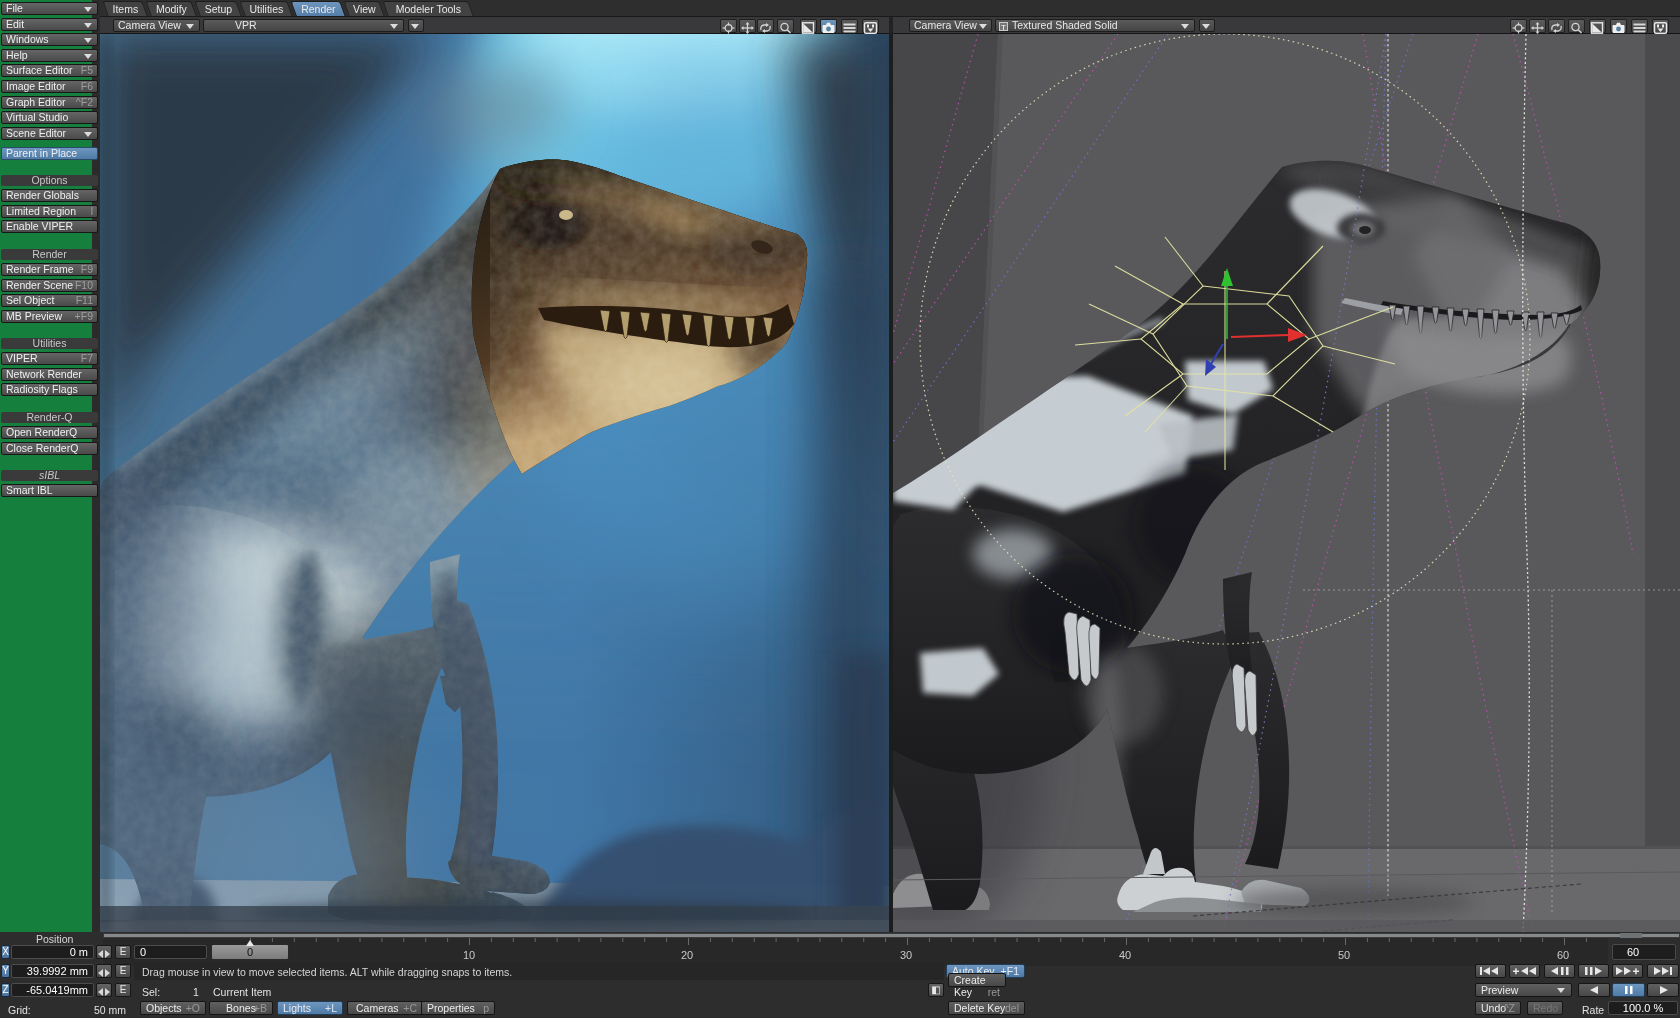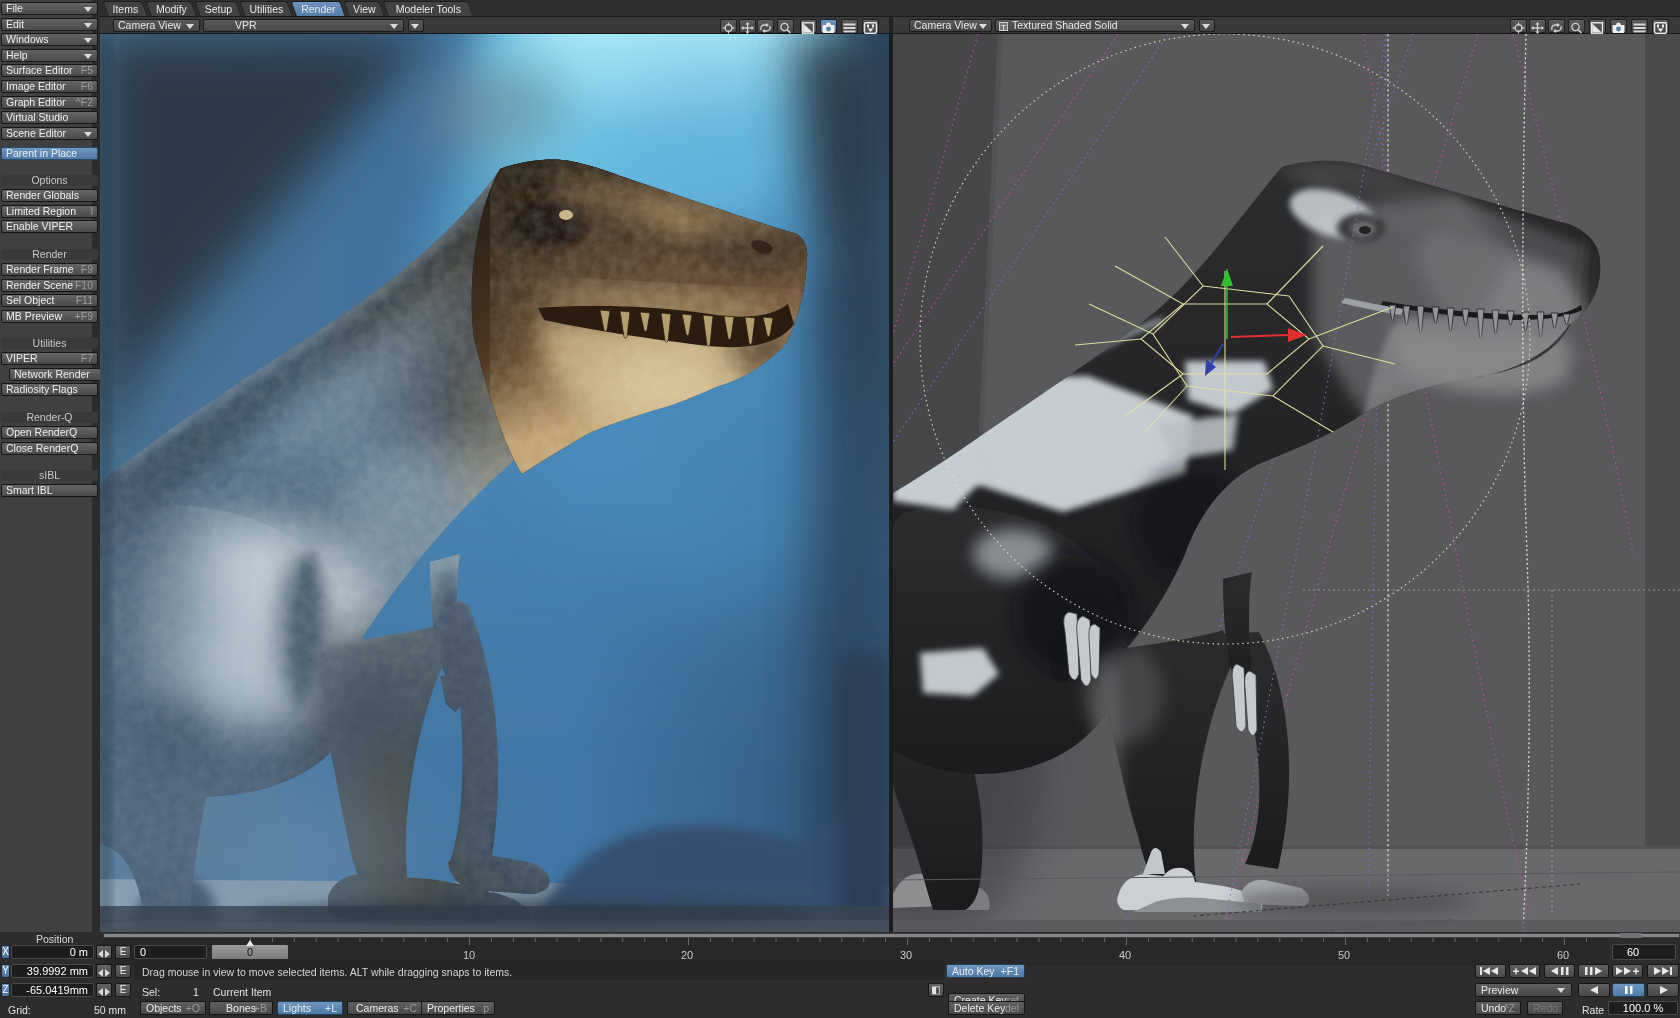--- a/index.html
+++ b/index.html
@@ -151,21 +151,21 @@
         <rect x="1.5" y="5" width="12" height="2" fill="#d8d8d8"></rect>
         <rect x="1.5" y="8.5" width="12" height="2" fill="#d8d8d8"></rect>
       </svg></div>
   <div class="icobtn" style="left:1652px;top:19px;text-align:center;"><svg width="15" height="12" viewBox="0 0 15 12">
         <rect x="1.5" y="0.8" width="12" height="10.4" rx="1.5" fill="none" stroke="#e8e8e8" stroke-width="1.5"></rect>
         <rect x="4" y="2.5" width="2" height="3" fill="#e8e8e8"></rect>
         <rect x="9" y="2.5" width="2" height="3" fill="#e8e8e8"></rect>
         <polygon points="7.5,10 4.5,6.5 10.5,6.5" fill="#e8e8e8"></polygon>
       </svg></div>
 
-  <div id="sidebar" class="abs" style="left:0;top:0;width:92px;height:932px;background:#404040;">
+  <div id="sidebar" class="abs" style="left:0;top:0;width:92px;height:932px;background:#15803d;">
     <div class="btn" style="left:1px;top:2px;width:97px;">File<i class="drop" style="right:5px;top:4px;"></i></div>
     <div class="btn" style="left:1px;top:17.6px;width:97px;">Edit<i class="drop" style="right:5px;top:4px;"></i></div>
     <div class="btn" style="left:1px;top:33.2px;width:97px;">Windows<i class="drop" style="right:5px;top:4px;"></i></div>
     <div class="btn" style="left:1px;top:48.8px;width:97px;">Help<i class="drop" style="right:5px;top:4px;"></i></div>
     <div class="btn" style="left:1px;top:64.4px;width:97px;">Surface Editor<span class="key">F5</span></div>
     <div class="btn" style="left:1px;top:80px;width:97px;">Image Editor<span class="key">F6</span></div>
     <div class="btn" style="left:1px;top:95.6px;width:97px;">Graph Editor<span class="key">^F2</span></div>
     <div class="btn" style="left:1px;top:111.2px;width:97px;">Virtual Studio</div>
     <div class="btn" style="left:1px;top:126.8px;width:97px;">Scene Editor<i class="drop" style="right:5px;top:4px;"></i></div>
     <div class="btn blue" style="left:1px;top:147px;width:97px;">Parent in Place</div>
@@ -173,26 +173,26 @@
     <div class="btn" style="left:1px;top:189px;width:97px;">Render Globals</div>
     <div class="btn" style="left:1px;top:204.6px;width:97px;">Limited Region<span class="key">l</span></div>
     <div class="btn" style="left:1px;top:220.2px;width:97px;">Enable VIPER</div>
     <div class="hdrlbl" style="left:1px;top:249px;width:97px;">Render</div>
     <div class="btn" style="left:1px;top:263px;width:97px;">Render Frame<span class="key">F9</span></div>
     <div class="btn" style="left:1px;top:278.6px;width:97px;">Render Scene<span class="key">F10</span></div>
     <div class="btn" style="left:1px;top:294.2px;width:97px;">Sel Object<span class="key">F11</span></div>
     <div class="btn" style="left:1px;top:309.8px;width:97px;">MB Preview<span class="key">+F9</span></div>
     <div class="hdrlbl" style="left:1px;top:338px;width:97px;">Utilities</div>
     <div class="btn" style="left:1px;top:352px;width:97px;">VIPER<span class="key">F7</span></div>
-    <div class="btn" style="left:1px;top:367.6px;width:97px;margin-left:8px;">Network Render</div>
+    <div class="btn" style="left:1px;top:367.6px;width:97px;">Network Render</div>
     <div class="btn" style="left:1px;top:383.2px;width:97px;">Radiosity Flags</div>
     <div class="hdrlbl" style="left:1px;top:412px;width:97px;">Render-Q</div>
     <div class="btn" style="left:1px;top:426px;width:97px;">Open RenderQ</div>
     <div class="btn" style="left:1px;top:441.6px;width:97px;">Close RenderQ</div>
-    <div class="hdrlbl" style="left:1px;top:470px;width:97px;">sIBL</div>
+    <div class="hdrlbl" style="left:1px;top:470px;width:97px;font-style:italic;">sIBL</div>
     <div class="btn" style="left:1px;top:484px;width:97px;">Smart IBL</div>
   </div>
 
   <div class="abs" style="left:100px;top:34px;width:789px;height:898px;background:#44719a;" id="vpL">
   <svg width="789" height="898" viewBox="0 0 789 898">
     <defs>
       <linearGradient id="lbase" x1="0" y1="0" x2="1" y2="0">
         <stop offset="0" stop-color="#4a7394"></stop>
         <stop offset="0.35" stop-color="#42729d"></stop>
         <stop offset="0.6" stop-color="#3f72a2"></stop>
@@ -629,21 +629,21 @@
 
     <div class="lbl" style="left:8px;top:72px;">Grid:</div>
     <div class="lbl" style="left:94px;top:72px;">50 mm</div>
     <div class="bbtn" style="left:140px;top:69px;width:66px;">Objects<span class="key">+O</span></div>
     <div class="bbtn" style="left:209px;top:69px;width:64px;text-align:center;">Bones<span class="key">+B</span></div>
     <div class="bbtn blue" style="left:277px;top:69px;width:66px;">Lights<span class="key" style="color:#dfe8f2;">+L</span></div>
     <div class="bbtn" style="left:347px;top:69px;width:76px;padding-left:8px;">Cameras<span class="key">+C</span></div>
     <div class="bbtn" style="left:421px;top:69px;width:74px;">Properties<span class="key">p</span></div>
 
     <div class="bbtn blue" style="left:946px;top:32px;width:79px;">Auto Key<span class="key" style="color:#e6eef6;">+F1</span></div>
-    <div class="bbtn" style="left:948px;top:61px;width:77px;">Create Key<span class="key">ret</span></div>
+    <div class="bbtn" style="left:948px;top:41px;width:58px;">Create Key<span class="key">ret</span></div>
     <div class="bbtn" style="left:948px;top:69px;width:77px;">Delete Key<span class="key">del</span></div>
 
     <div class="bbtn" style="left:1475px;top:32px;width:31px;text-align:center;padding:0;"><svg width="29" height="12">
           <rect x="4" y="2" width="2" height="8" fill="#e8e8e8"></rect>
           <polygon points="14,2 14,10 7,6" fill="#e8e8e8"></polygon>
           <polygon points="22,2 22,10 15,6" fill="#e8e8e8"></polygon>
         </svg></div>
     <div class="bbtn" style="left:1509px;top:32px;width:31px;text-align:center;padding:0;"><svg width="29" height="12">
           <rect x="3" y="5.5" width="6" height="1.5" fill="#e8e8e8"></rect>
           <rect x="5.2" y="3.3" width="1.5" height="6" fill="#e8e8e8"></rect>

